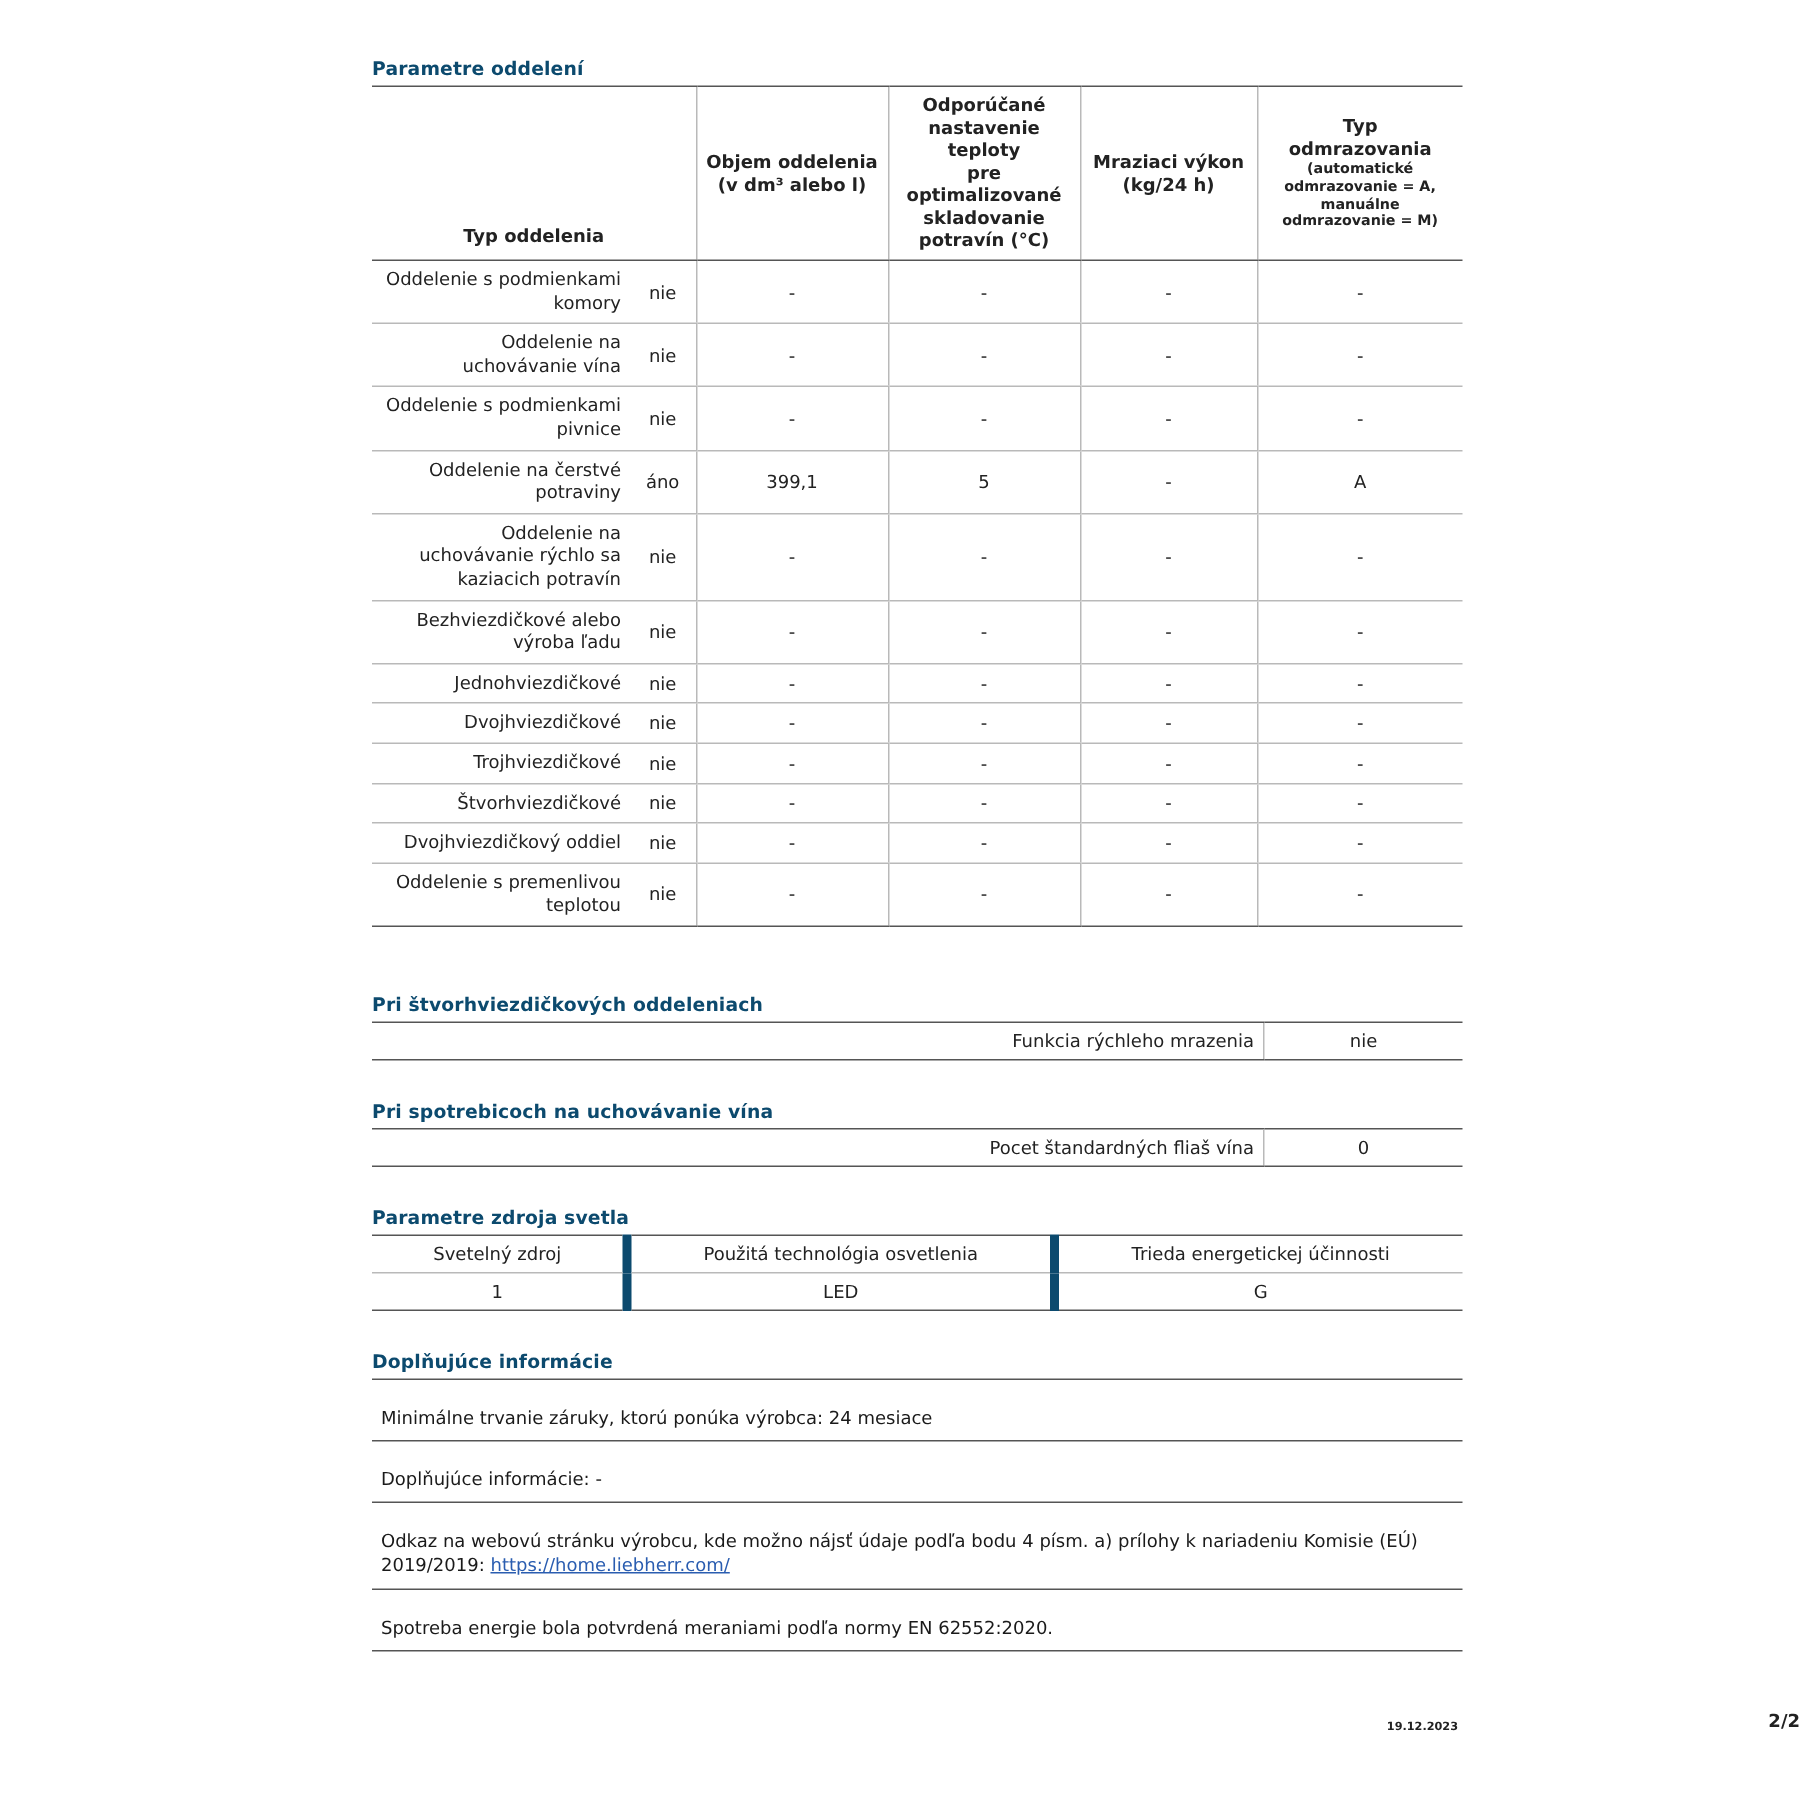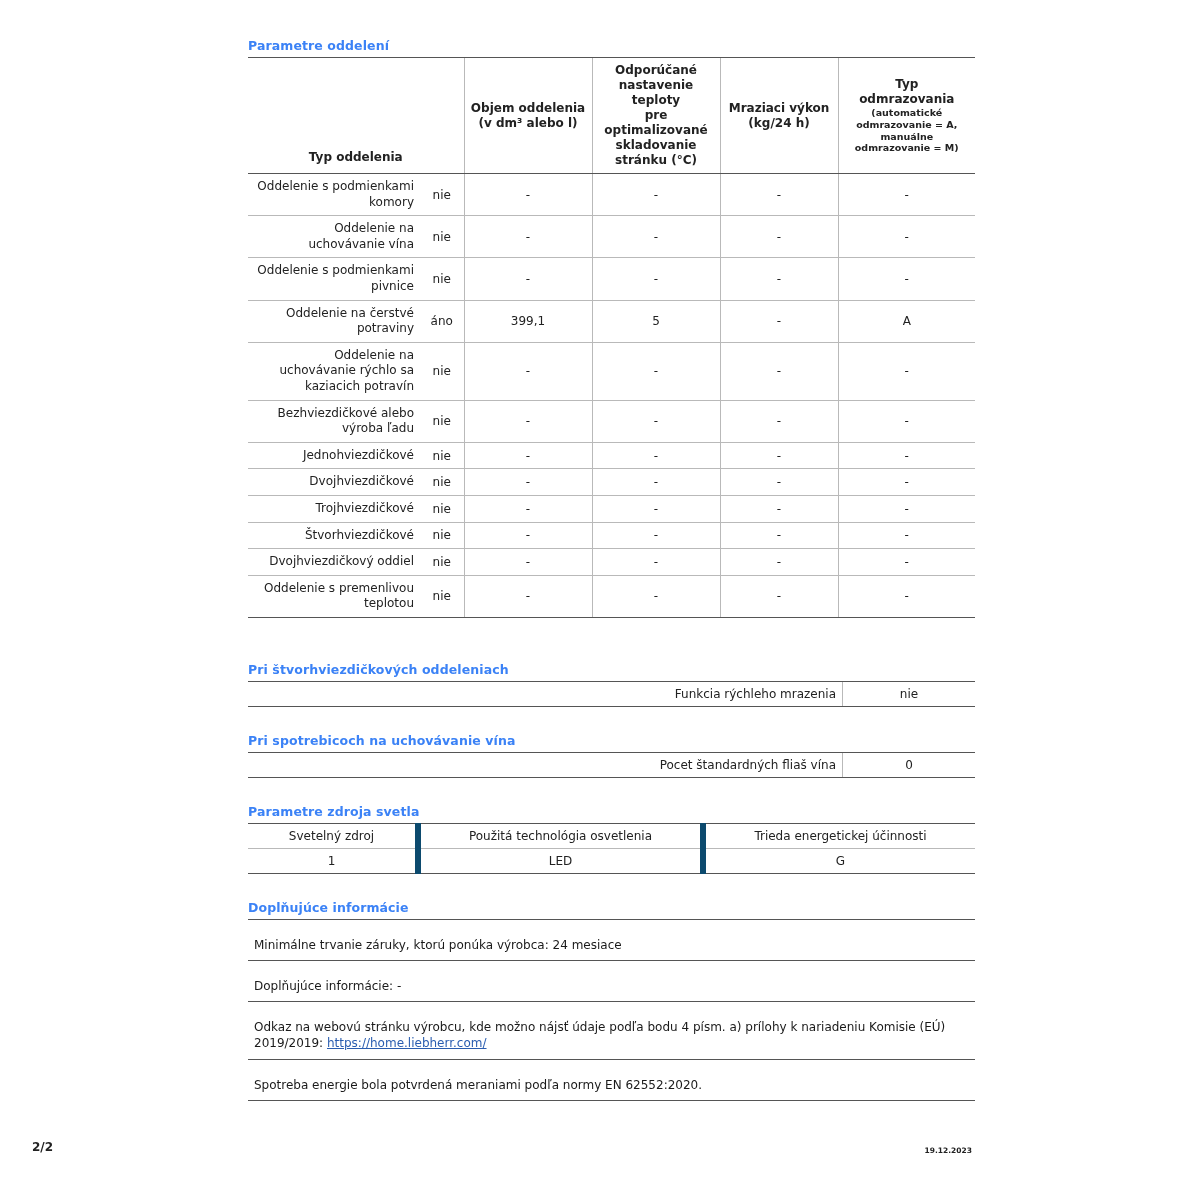--- a/index.html
+++ b/index.html
@@ -17,21 +17,21 @@
   }
   .page {
     position: absolute;
     left: 248px;
     top: 38px;
     width: 727px;
   }
   .section-title {
     font-size: 12.5px;
     font-weight: bold;
-    color: #3b82f6;
+    color: #0c4a6e;
     padding-bottom: 4px;
     letter-spacing: 0.1px;
   }
   table {
     border-collapse: collapse;
     width: 100%;
     font-size: 12px;
     color: #222;
   }
   
@@ -137,21 +137,21 @@
     color: #2a5db0;
   }
   .gap-lg { height: 44px; }
   .gap-md { height: 26px; }
   
   .footer-page {
     position: absolute;
     left: 0;
     right: 0;
     top: 1140px;
-    text-align: left;
+    text-align: right;
     font-size: 12px;
     font-weight: bold;
     color: #222;
     padding-left: 32px;
   }
   .footer-date {
     position: absolute;
     right: 228px;
     top: 1146px;
     font-size: 7.5px;
@@ -182,21 +182,21 @@
         </th>
         <th class="vline">
           <div>Objem oddelenia</div>
           <div>(v dm³ alebo l)</div>
         </th>
         <th class="vline">
           <div>Odporúčané</div>
           <div>nastavenie teploty</div>
           <div>pre optimalizované</div>
           <div>skladovanie</div>
-          <div>stránku (°C)</div>
+          <div>potravín (°C)</div>
         </th>
         <th class="vline">
           <div>Mraziaci výkon</div>
           <div>(kg/24 h)</div>
         </th>
         <th class="vline">
           <div>Typ</div>
           <div>odmrazovania</div>
           <div class="small-head">(automatické</div>
           <div class="small-head">odmrazovanie = A,</div>

